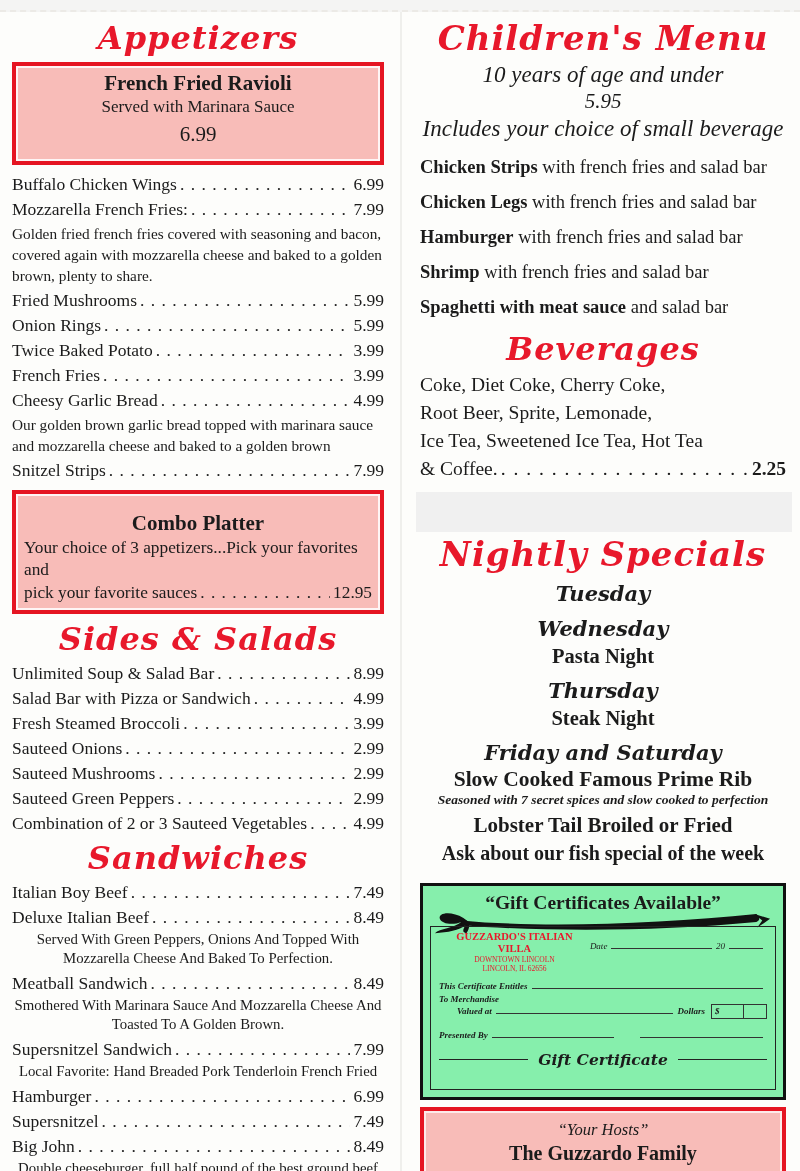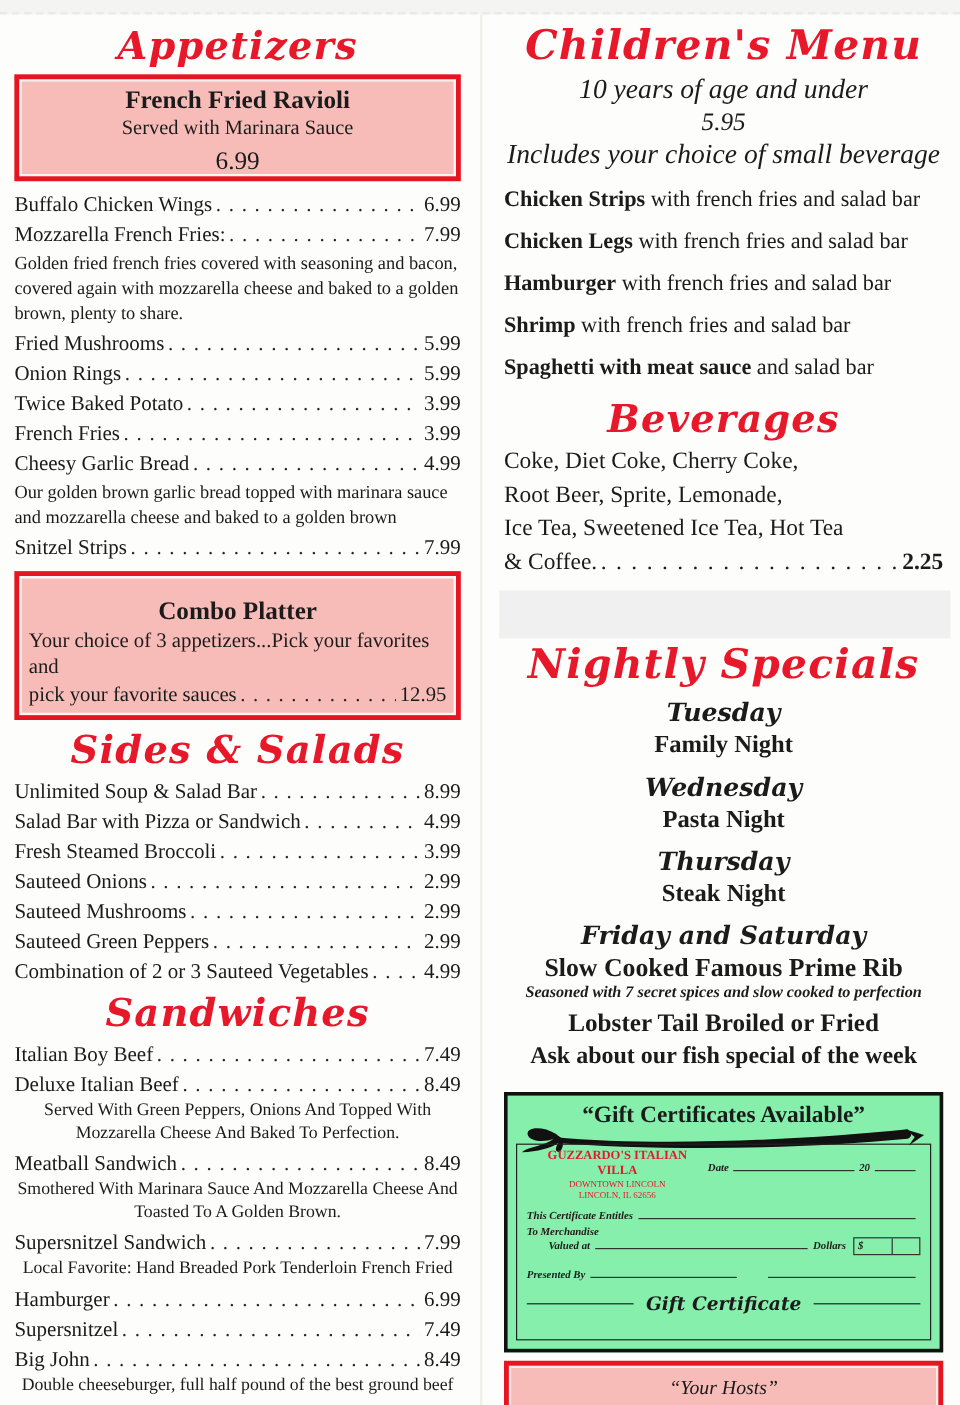--- a/index.html
+++ b/index.html
@@ -26,21 +26,21 @@
     font-family:"DejaVu Serif",serif;
     font-style:italic;font-weight:bold;
     text-align:center;font-size:32px;line-height:37px;
     margin:4px 0 3px;letter-spacing:1px;
   }
   
   .red-box{
     border:4px solid var(--border-red);
     background:var(--pink);
     box-shadow:inset 0 0 0 2px rgba(255,255,255,.85);
-    padding:5px 10px 0;margin:5px 0 7px;
+    padding:5px 10px 14px;margin:5px 0 7px;
   }
   .red-box .box-name{font-weight:bold;font-size:21px;line-height:25px;text-align:center;}
   .red-box .box-sub{font-size:17px;line-height:21px;text-align:center;}
   .red-box .box-price{font-size:21px;line-height:25px;text-align:center;margin-top:5px;}
 
   .menu-row{display:flex;align-items:baseline;font-size:17.5px;line-height:25px;}
   .menu-row .dots{flex:1;overflow:hidden;white-space:nowrap;margin:0 3px;}
   .menu-row .dots::after{
     content:". . . . . . . . . . . . . . . . . . . . . . . . . . . . . . . . . . . . . . . . . . . . . . . . . . . . . . . .";
     letter-spacing:1px;color:#222;
@@ -76,21 +76,21 @@
 
   
   .gift-outer{border:3px solid #111;background:#86efac;margin-top:16px;padding:5px 7px 7px;}
   .gift-banner{font-weight:bold;text-align:center;font-size:19.5px;line-height:23px;}
   .gift-ribbon{display:block;width:100%;height:24px;margin:-4px 0 -8px;}
   .cert{border:1.5px solid #222;padding:4px 8px 20px;font-style:italic;font-size:9px;position:relative;}
   .cert-top{display:flex;align-items:flex-start;}
   .cert-brand{width:46%;text-align:center;color:var(--red);}
   .cert-brand .b1{font-weight:bold;font-size:10.5px;font-style:normal;line-height:12px;}
   .cert-brand .b2{font-size:7.5px;font-style:normal;line-height:9px;}
-  .cert-date{flex:1;display:flex;align-items:baseline;margin-top:8px;font-weight:bold;}
+  .cert-date{flex:1;display:flex;align-items:baseline;margin-top:8px;font-weight:normal;}
   .blank{border-bottom:1px solid #333;flex:1;margin:0 4px;height:10px;}
   .blank.short{flex:0 0 34px;}
   .cert-line{display:flex;align-items:baseline;font-weight:bold;margin-top:6px;}
   .cert-merch{margin-top:3px;font-weight:bold;line-height:10px;}
   .cert-valrow{display:flex;align-items:baseline;font-weight:bold;}
   .cert-valrow .indent{margin-left:18px;}
   .dollar-box{width:56px;height:15px;border:1px solid #333;display:flex;margin-left:6px;}
   .dollar-box .d1{width:60%;border-right:1px solid #333;padding:1px 3px;font-style:italic;font-weight:bold;}
   .cert-presented{display:flex;align-items:baseline;font-weight:bold;margin-top:9px;}
   .gap{flex:0 0 18px;}
@@ -320,21 +320,20 @@
       <span class="price">2.25</span>
     </div>
 
     <div class="gray-block"></div>
 
     <div class="script-heading" style="font-size:34px;">Nightly Specials</div>
 
     <div>
         <div>
           <div class="day">Tuesday</div>
-          <div class="special">Family Night</div>
         </div>
         <div>
           <div class="day">Wednesday</div>
           <div class="special">Pasta Night</div>
         </div>
         <div>
           <div class="day">Thursday</div>
           <div class="special">Steak Night</div>
         </div>
       </div>

